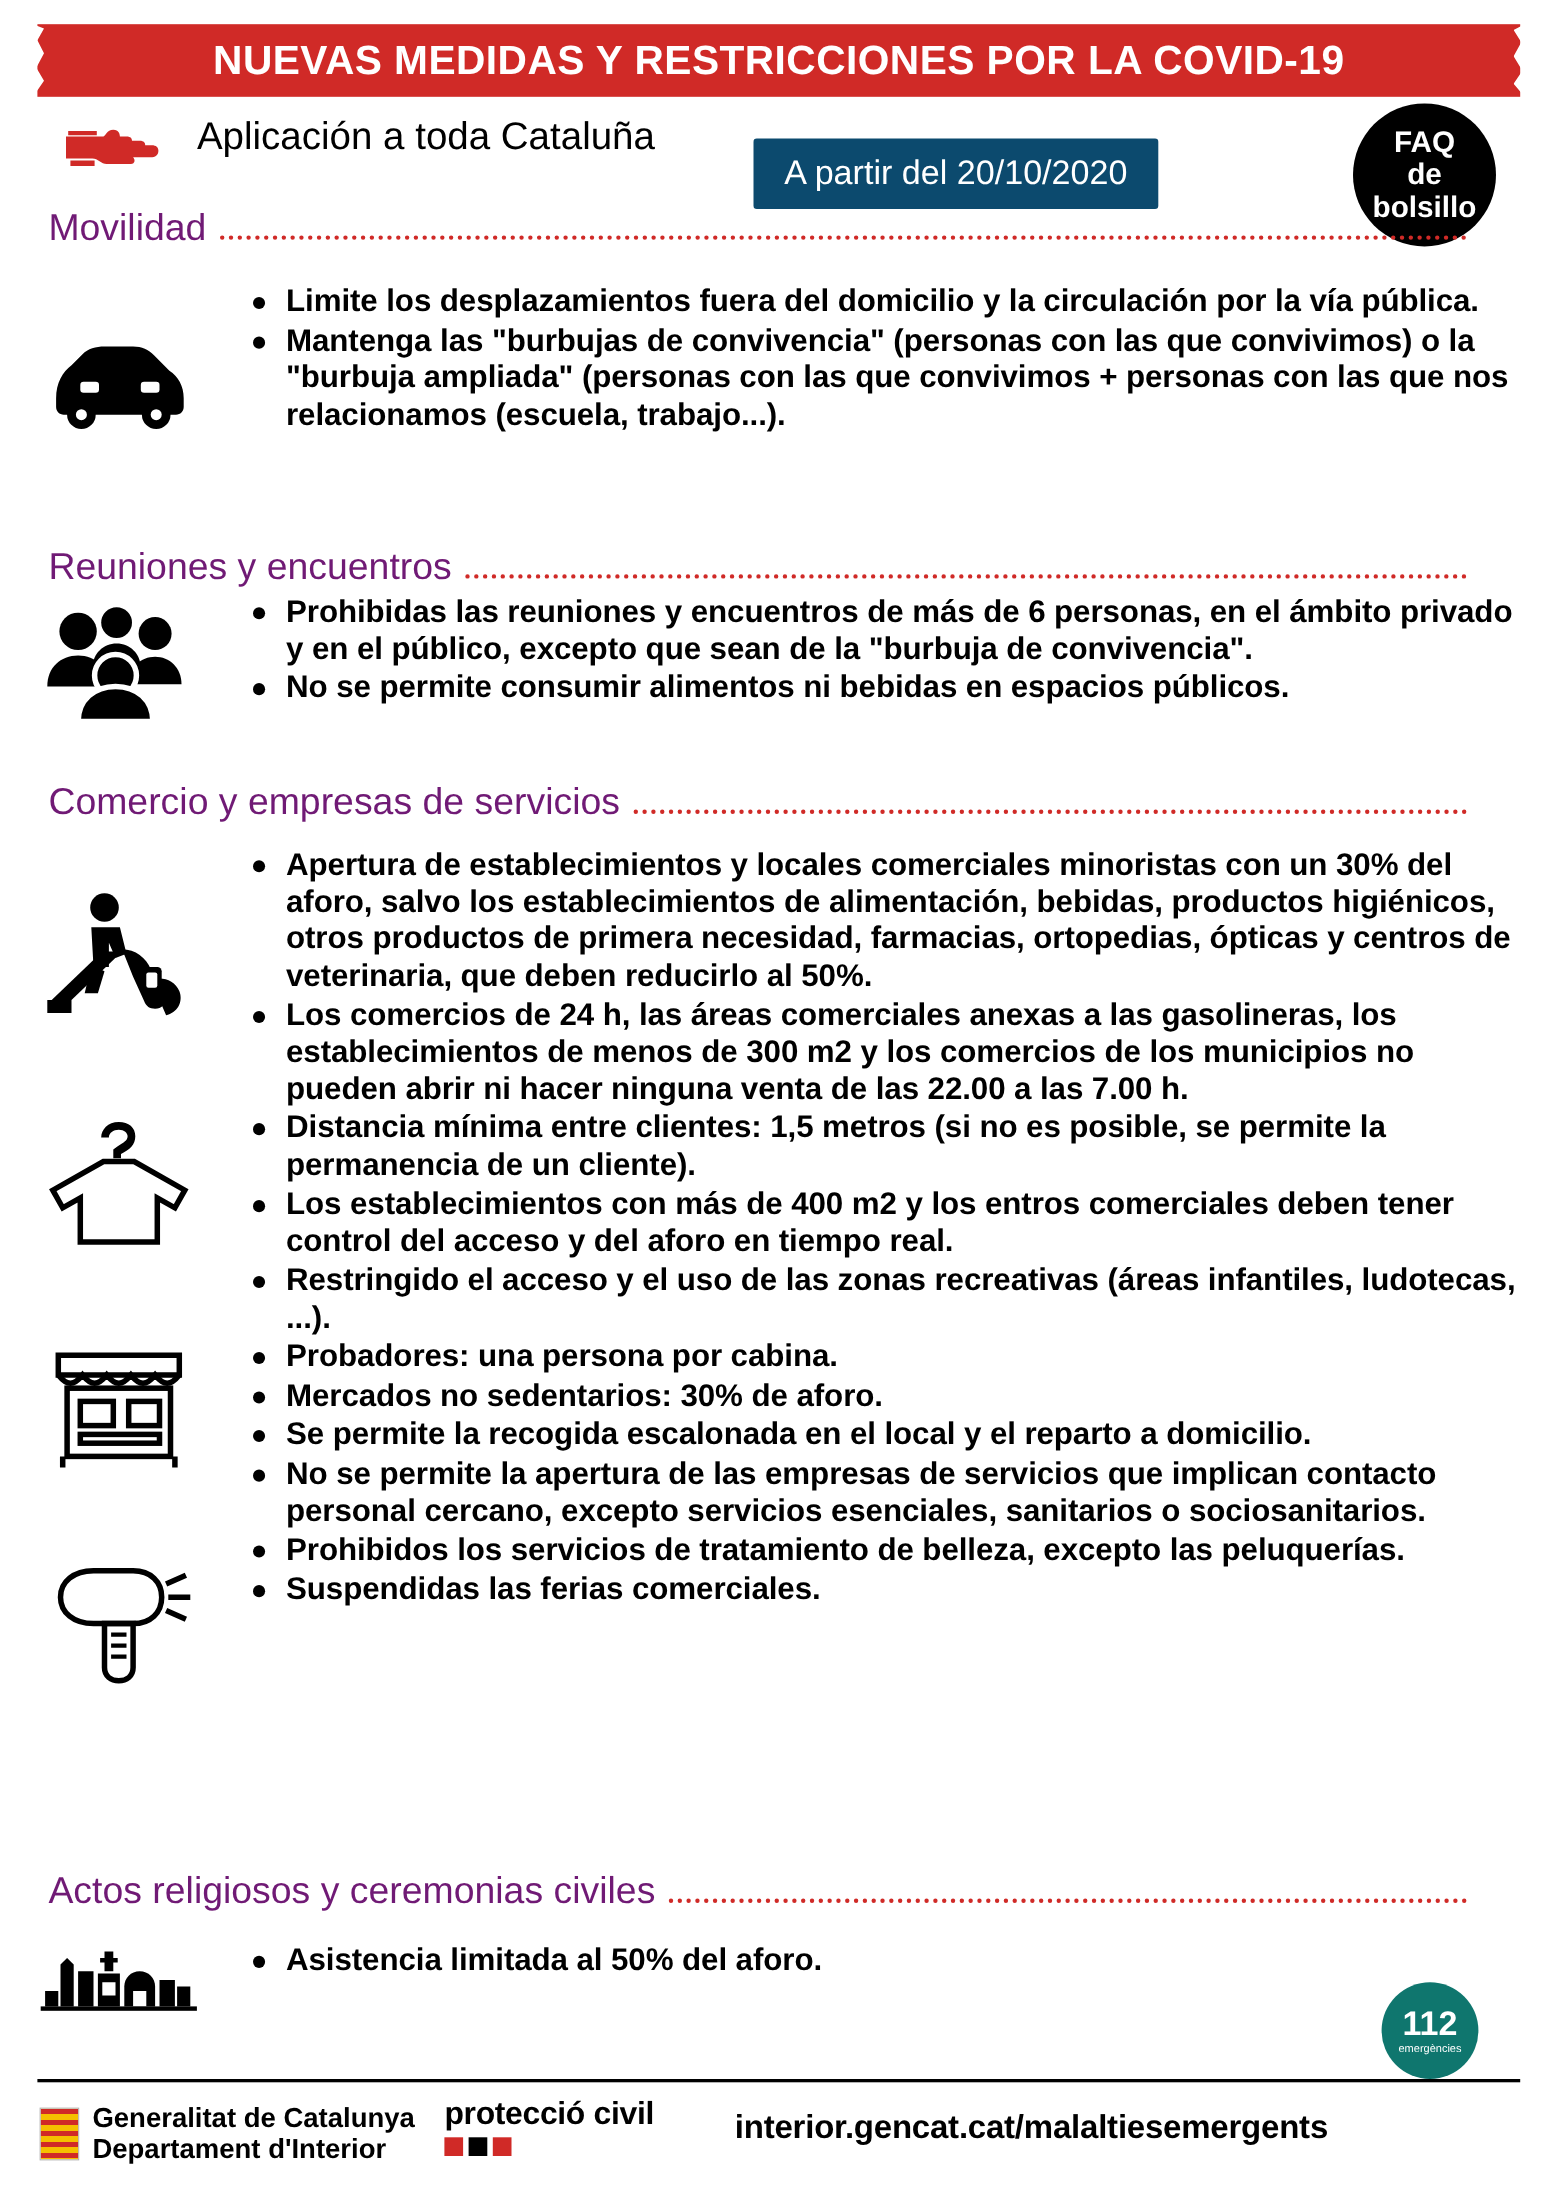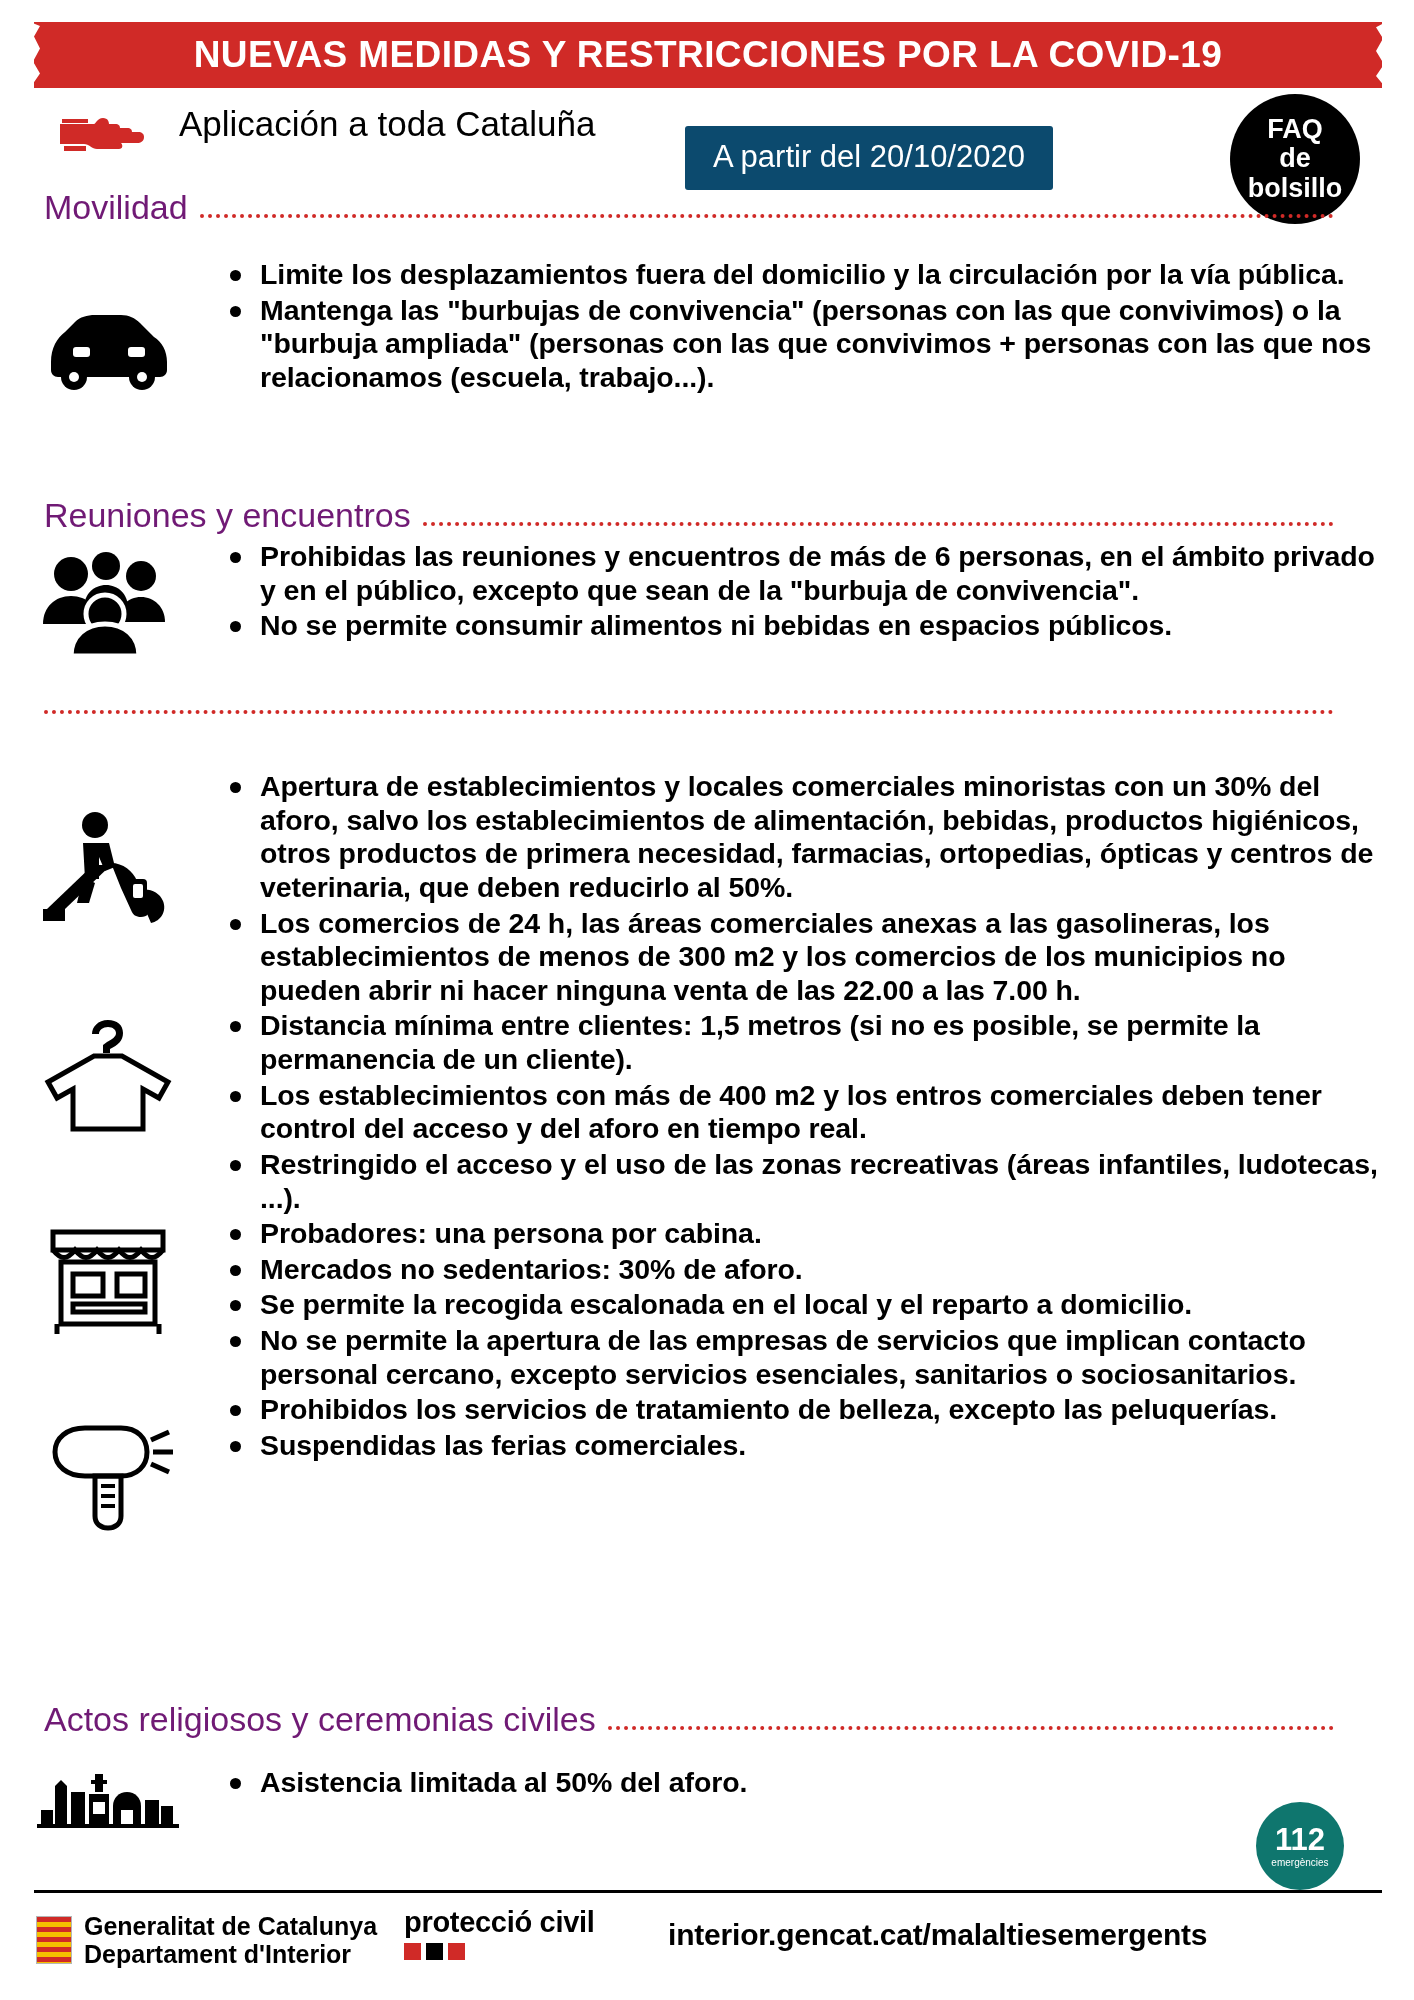--- a/index.html
+++ b/index.html
@@ -318,20 +318,21 @@
       <path d="M38 108 c0 -20 15 -32 34 -32 c19 0 34 12 34 32 z" fill="#000" stroke="#fff" stroke-width="5"></path>
     </svg>
   </div>
 
   <ul class="bullets" style="top:540px;">
     <li>Prohibidas las reuniones y encuentros de más de 6 personas, en  el ámbito privado y en el público, excepto que sean de la "burbuja de convivencia".</li>
     <li>No se permite consumir alimentos ni bebidas en espacios públicos.</li>
   </ul>
 
   <div class="section-head" style="top:710px;">
+    <div class="label">Comercio y empresas de servicios</div>
     <div class="dots"></div>
   </div>
 
   <div class="icon-box" style="top:805px;">
     <svg viewBox="0 0 150 120" width="150" height="120">
       <circle cx="62" cy="20" r="13" fill="#000"></circle>
       <path d="M50 38 h26 l6 24 -10 4 -6 -14 v22 h-14 z" fill="#000"></path>
       <path d="M50 72 l-6 26 h12 l6 -20 z" fill="#000"></path>
       <path d="M14 104 l46 -44 h18 l-46 44 z" fill="#000"></path>
       <path d="M10 104 h22 v12 h-22 z" fill="#000"></path>

